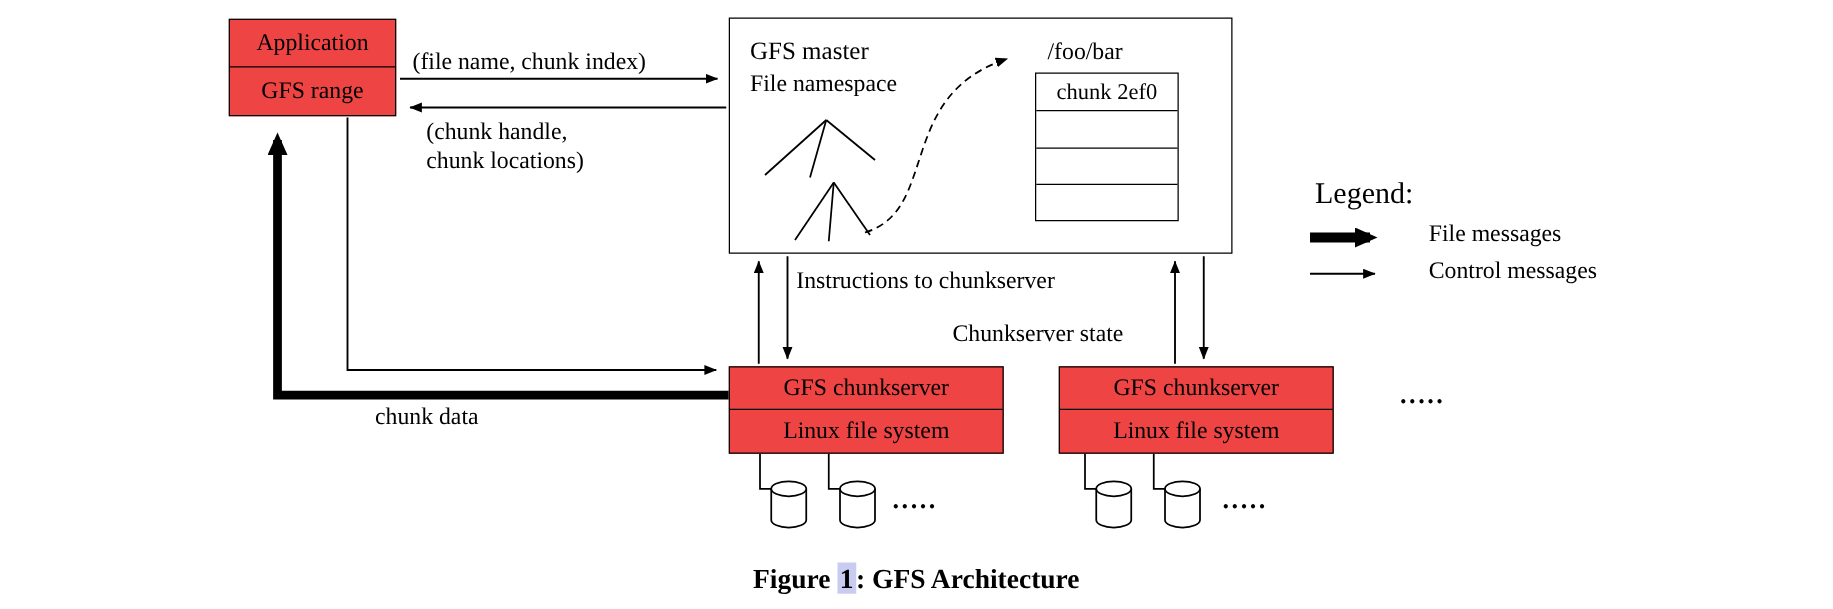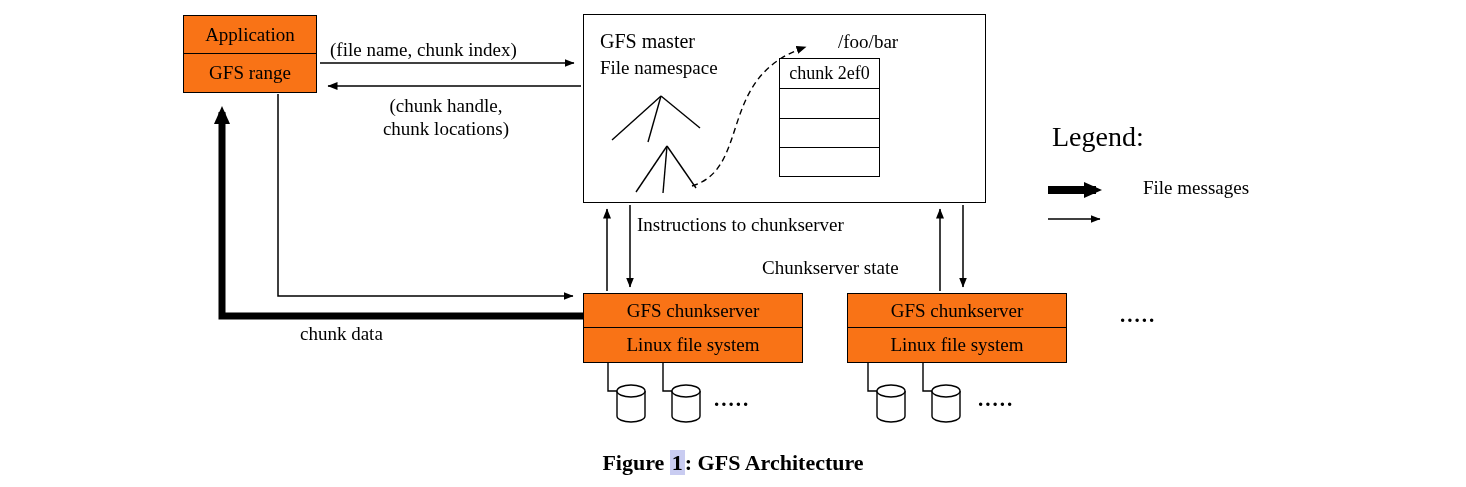--- a/index.html
+++ b/index.html
@@ -3,30 +3,30 @@
 <meta charset="utf-8">
 <style>
   * { margin:0; padding:0; box-sizing:border-box; }
   html,body { background:#ffffff; }
   body { font-family:"Liberation Serif","DejaVu Serif",serif; color:#000; }
   .canvas { position:relative; width:1466px; height:487px; background:#fff; overflow:hidden; }
   .layer { position:absolute; left:0; top:0; }
   .lbl { position:absolute; font-size:19px; white-space:nowrap; }
   .bold { font-weight:normal; }
   .box { position:absolute; border:1.6px solid #000; }
-  .box.filled { background:#f97316; }
+  .box.filled { background:#ef4444; }
   .rowtop, .rowbot { height:50%; display:flex; align-items:center; justify-content:center; font-size:19px; }
   .rowtop { border-bottom:1.6px solid #000; }
   .chunk-table { position:absolute; border:1.5px solid #000; background:#fff; display:grid; grid-template-rows:repeat(4,1fr); }
   .trow { display:flex; align-items:center; justify-content:center; font-size:18px; border-top:1.5px solid #000; }
   .trow:first-child { border-top:none; }
   .dots { position:absolute; font-weight:bold; font-size:21px; letter-spacing:2px; }
   .caption { position:absolute; left:0; top:450px; width:100%; text-align:center; font-size:22px; font-weight:bold; }
   .link-hl { background:#c9ccf1; padding:0 2px; }
-  .two-line { white-space:normal; text-align:center; line-height:23px; }
+  .two-line { white-space:normal; text-align:left; line-height:23px; }
 </style>
 </head>
 <body>
 
 <div class="canvas">
 
   <svg class="layer" width="1466" height="487" viewBox="0 0 1466 487">
     <defs>
       <marker id="mthin" markerUnits="userSpaceOnUse" markerWidth="12" markerHeight="10" refX="9.5" refY="4" orient="auto">
         <path d="M0,0 L10,4 L0,8 Z" fill="#000"></path>
@@ -89,21 +89,21 @@
 
   <div class="box filled" style="left:183px;top:15px;width:134px;height:78px">
     <div class="rowtop">Application</div>
     <div class="rowbot bold">GFS range</div>
   </div>
 
   <div class="box" style="left:583px;top:14px;width:403px;height:189px"></div>
   <div class="lbl bold" style="left:600px;top:30px;font-size:20px">GFS master</div>
   <div class="lbl" style="left:600px;top:57px">File namespace</div>
   <div class="lbl" style="left:838px;top:31px">/foo/bar</div>
-  <div class="chunk-table" style="left:779px;top:58px;width:101px;height:119px">
+  <div class="chunk-table" style="left:828px;top:58px;width:115px;height:119px">
     <div class="trow">chunk 2ef0</div>
     <div class="trow"></div>
     <div class="trow"></div>
     <div class="trow"></div>
   </div>
 
   <div class="lbl" style="left:330px;top:39px">(file name, chunk index)</div>
   <div class="lbl two-line" style="left:341px;top:94px;width:210px">
     <span>(chunk handle,</span><br>
     <span>chunk locations)</span>
@@ -118,18 +118,19 @@
   </div>
   <div class="box filled" style="left:847px;top:293px;width:220px;height:70px">
     <div class="rowtop bold">GFS chunkserver</div>
     <div class="rowbot">Linux file system</div>
   </div>
 
   <div class="dots" style="left:714px;top:387px">.....</div>
   <div class="dots" style="left:978px;top:387px">.....</div>
   <div class="dots" style="left:1120px;top:303px">.....</div>
 
-  <div class="lbl" style="left:1052px;top:121px;font-size:28px">Legend:</div>
+  <div class="lbl" style="left:1052px;top:142px;font-size:24px">Legend:</div>
   <div class="lbl" style="left:1143px;top:177px">File messages</div>
+  <div class="lbl" style="left:1143px;top:206px">Control messages</div>
 
   <div class="caption"><span>Figure </span><span class="link-hl">1</span><span>: GFS Architecture</span></div>
 
 </div>
 
 </body></html>

